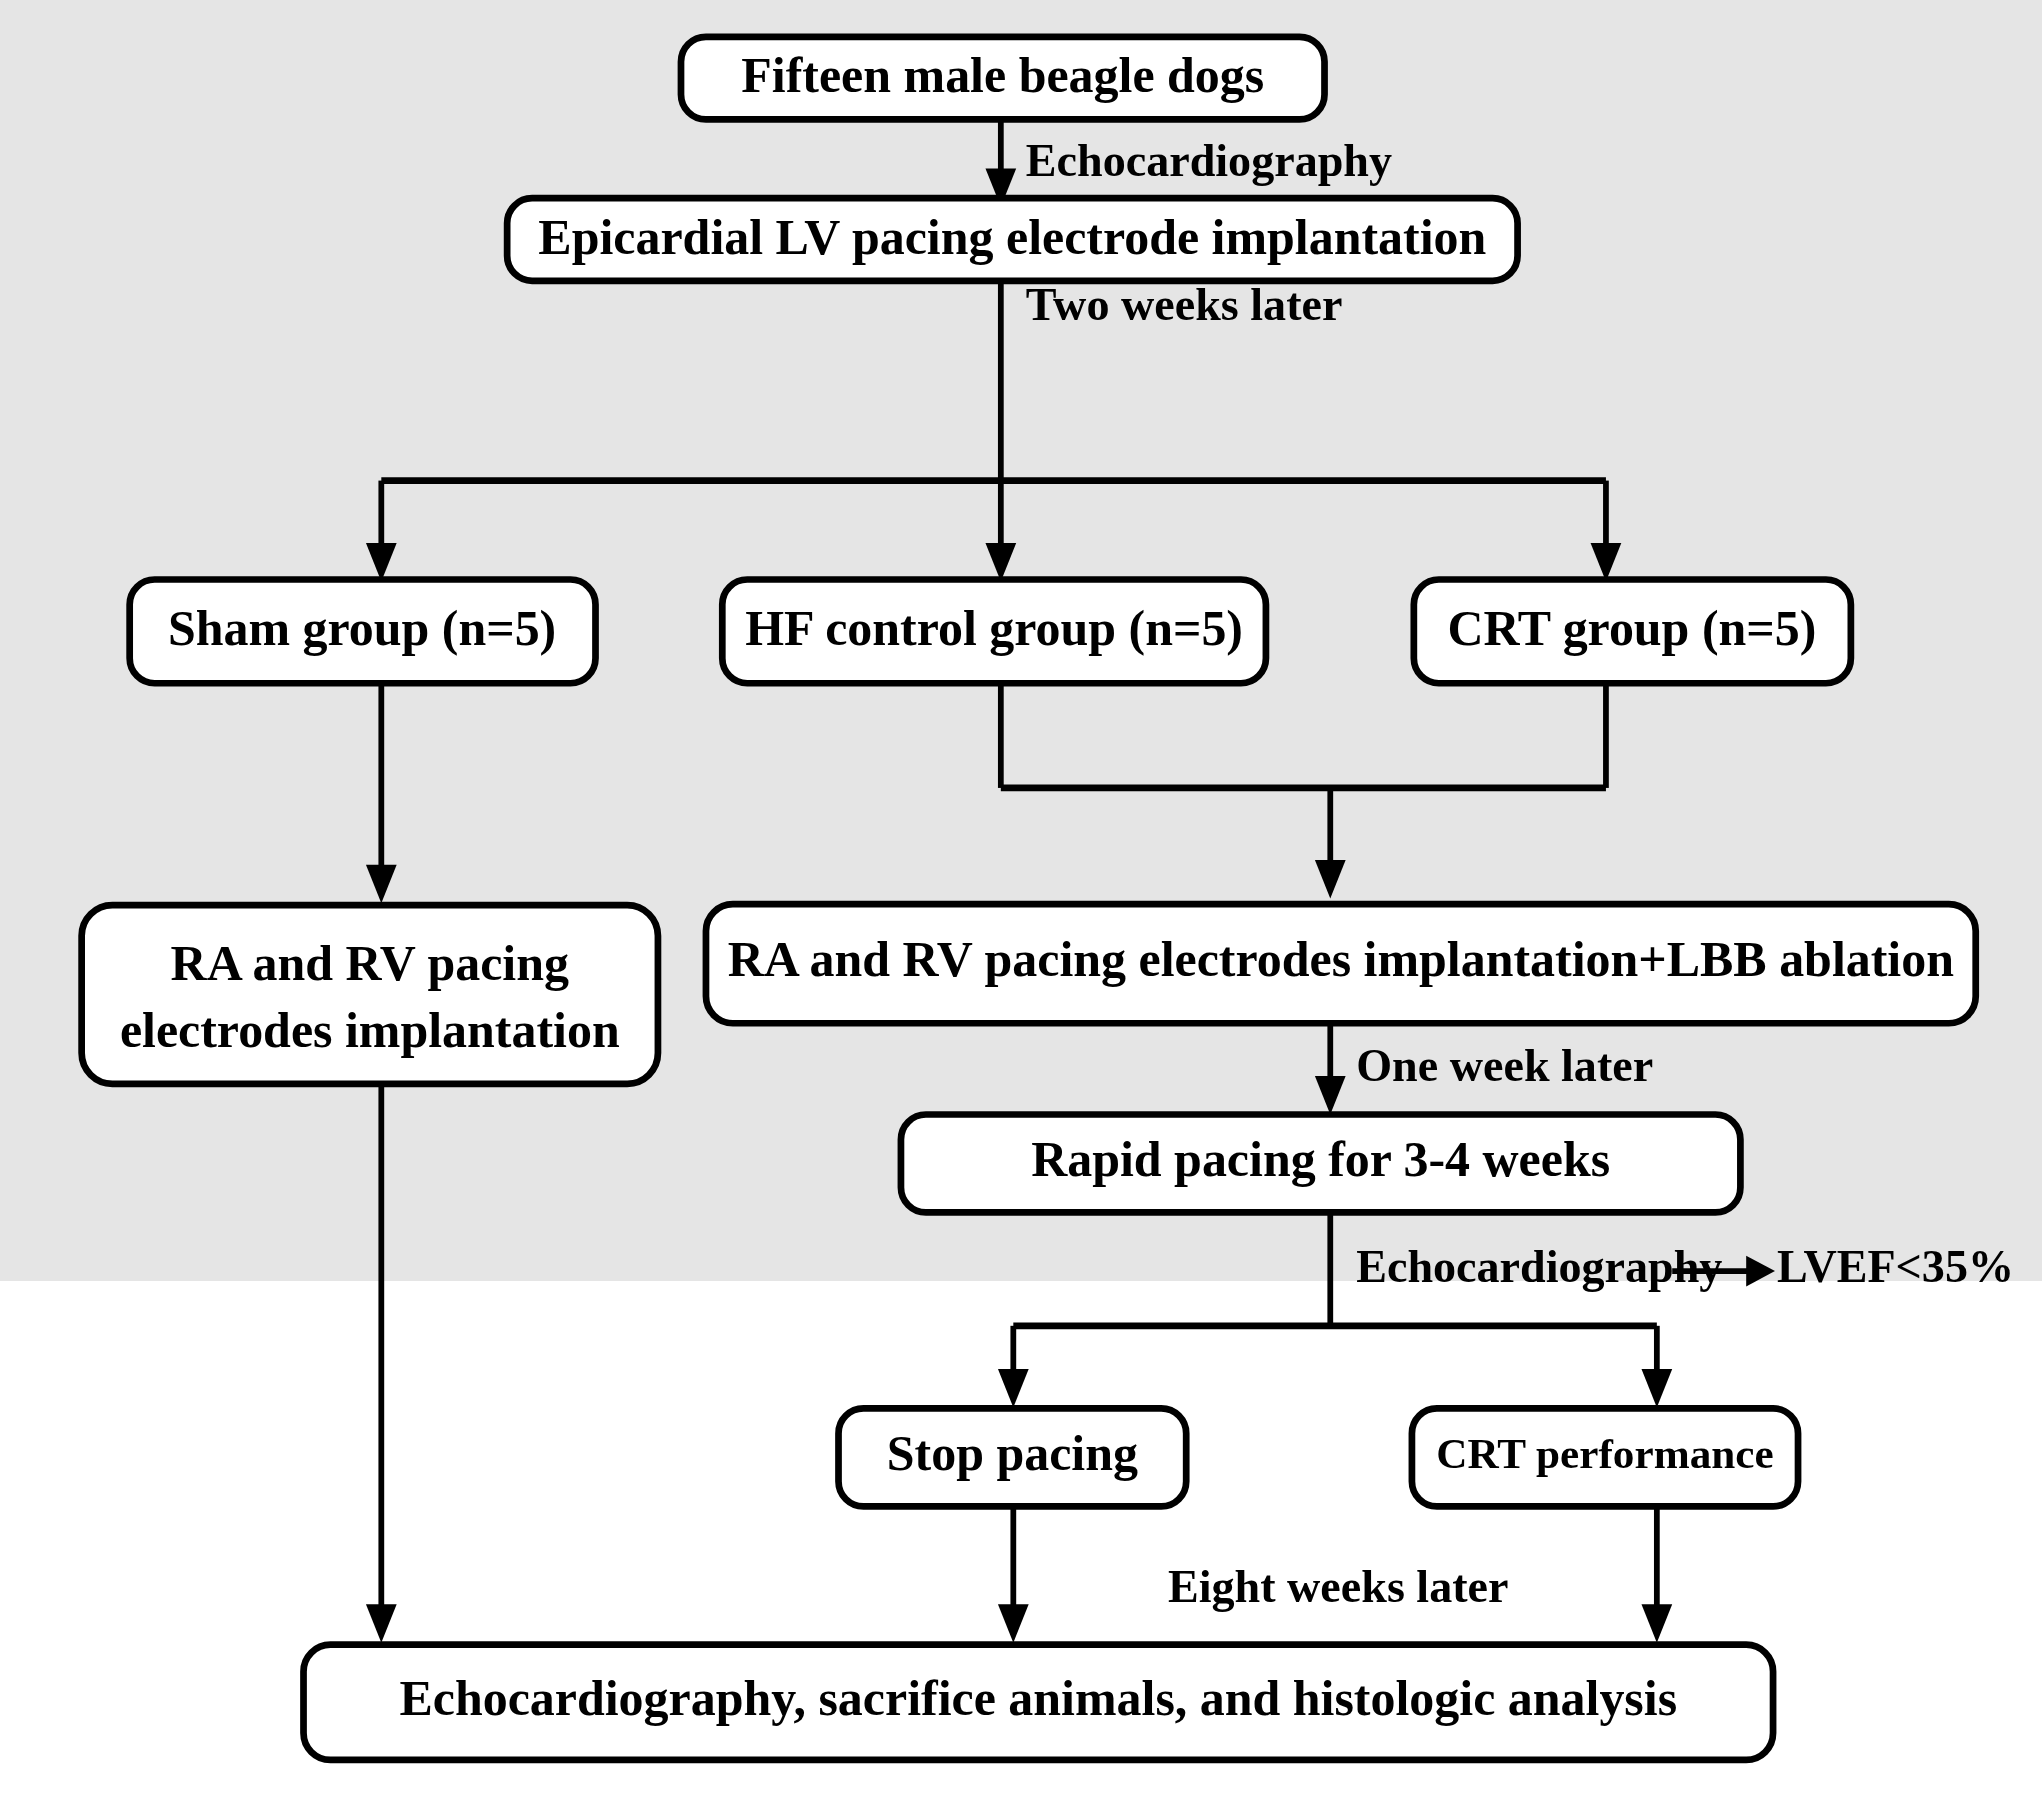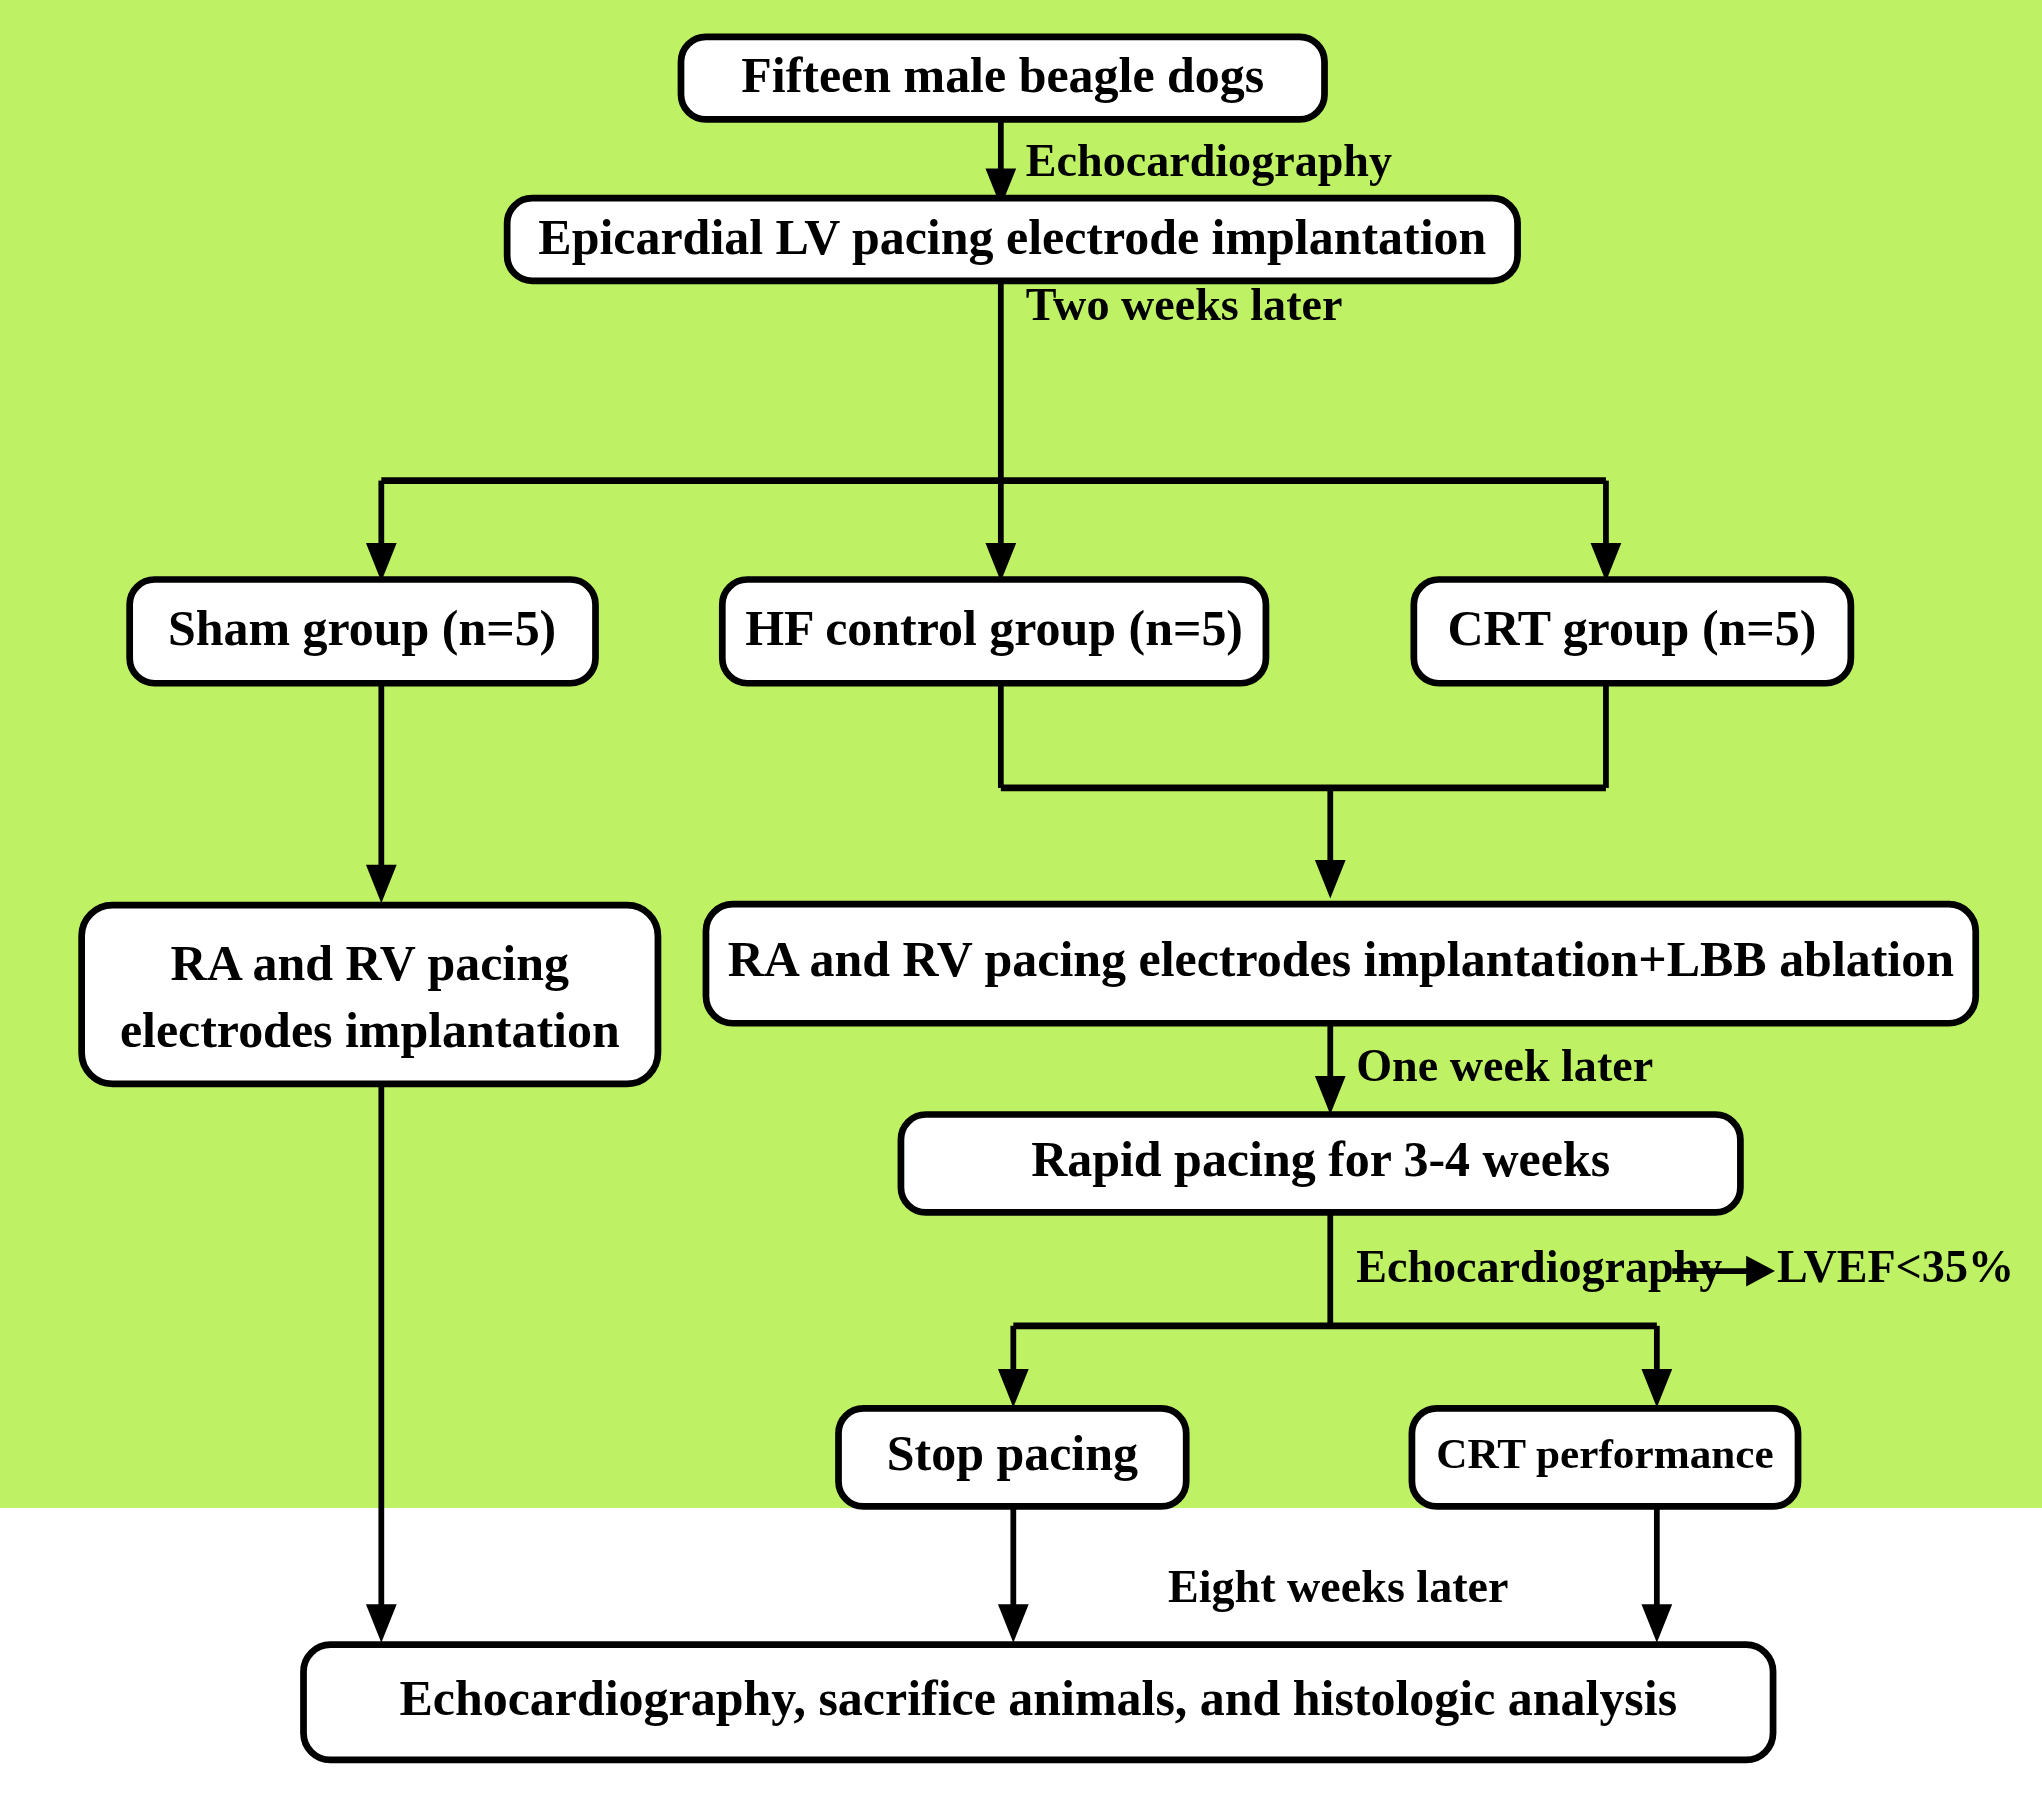--- a/index.html
+++ b/index.html
@@ -9,22 +9,22 @@
   }
   body {
     width: 2042px;
     height: 1816px;
     font-family: "Liberation Serif", serif;
     overflow: hidden;
   }
   #flowchart-root {
     position: relative;
     width: 2042px;
-    height: 1508px;
-    background: #bef264;
+    height: 1281px;
+    background: #e5e5e5;
   }
   svg.chart-svg {
     position: absolute;
     top: 0;
     left: 0;
     width: 2042px;
     height: 1816px;
   }
   .node-box {
     fill: #ffffff;

